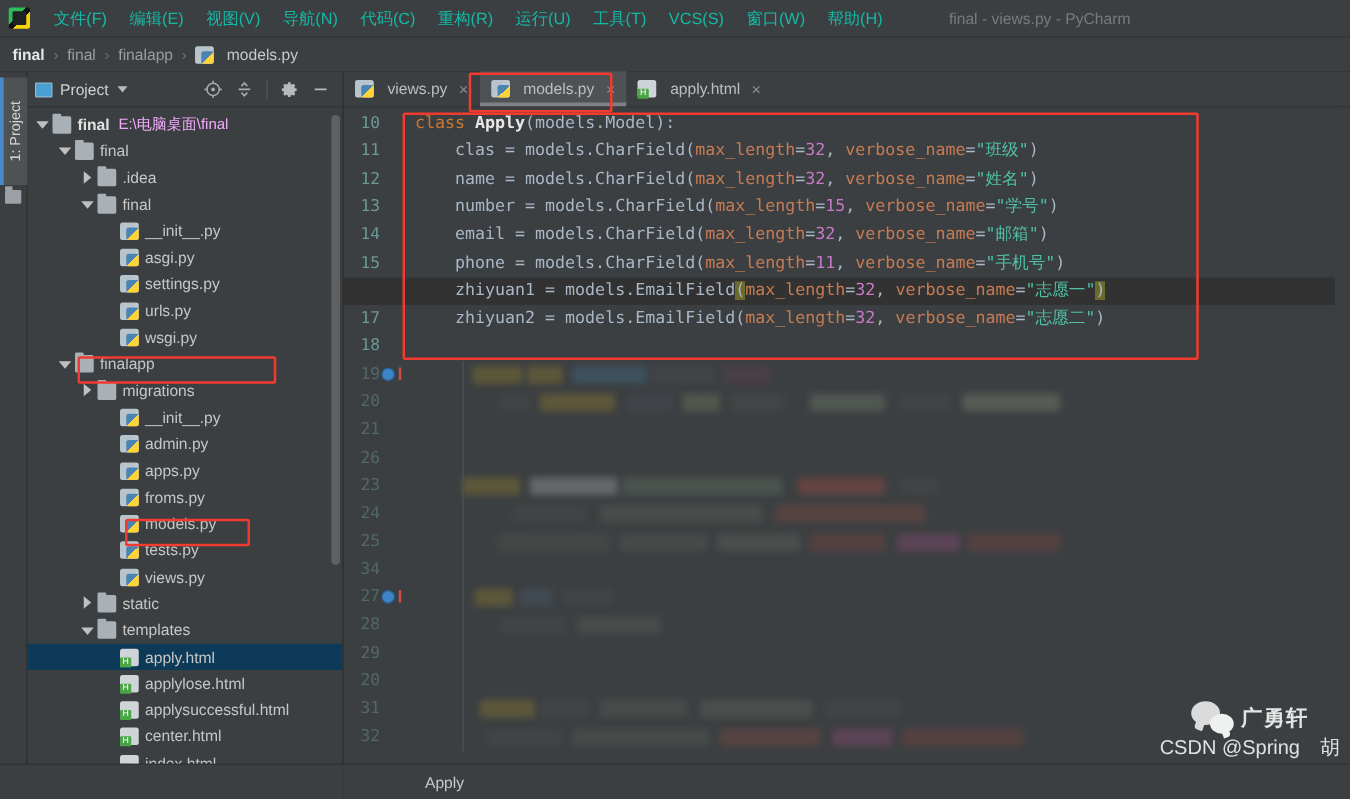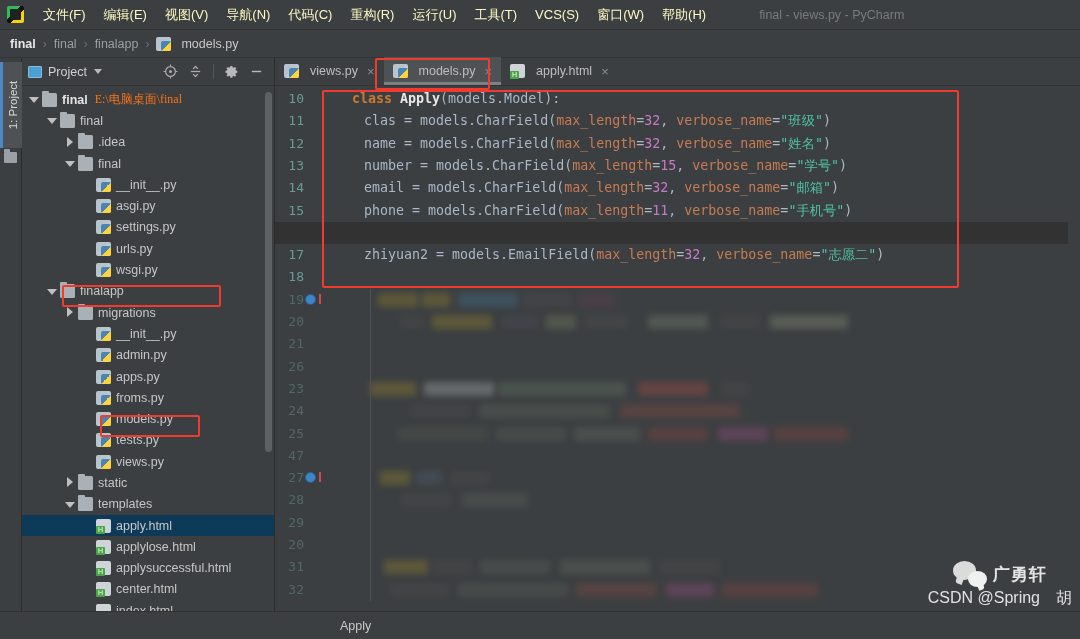--- a/index.html
+++ b/index.html
@@ -24,21 +24,21 @@
     border-radius: 2px;
     background: linear-gradient(135deg,#2fbd5a 0%, #2fbd5a 40%, #111 41%, #111 59%, #f5d40a 60%, #f5d40a 100%);
     position: relative;
     flex: 0 0 auto;
   }
   .app-logo::after{
     content:""; position:absolute; left:3px; top:3px; width:11px; height:11px;
     background:#1f2124; border-radius:1px;
   }
   .menu-item {
-    font-size: 13px; color: #fef9c3; padding: 2px 9px; white-space: nowrap;
+    font-size: 13px; color: #14b8a6; padding: 2px 9px; white-space: nowrap;
     line-height: 20px;
   }
   .win-title {
     margin-left: 44px; font-size: 12.5px; color: #787b7e; white-space: nowrap;
   }
 
   
   .breadcrumb {
     position: absolute; left: 0; top: 30px; width: 1080px; height: 28px;
     background: #3c3f41; display: flex; align-items: center;
@@ -138,21 +138,21 @@
     border-radius: 2px;
   }
   .ico.html { background:#cfd4d8; border-radius:2px; }
   .ico.html::after{
     content:"H"; position:absolute; left:0px; bottom:-1px; width:9px; height:8px;
     background:#4aa546; color:#fff; font-size:7px; line-height:8px; text-align:center;
     border-radius:1px; font-family:"Liberation Sans",sans-serif;
   }
   .row .label { color: #c6c6c6; }
   .row .label.bold { font-weight: bold; color:#e2e2e2; }
-  .row .path { color: #f97316; margin-left: 7px; font-size: 12px; font-family: Liberation Serif, serif;}
+  .row .path { color: #f0abfc; margin-left: 7px; font-size: 12px;}
 
   .pp-scroll {
     position: absolute; right: 2px; top: 34px; width: 7px; height: 360px;
     background: #5d6163; border-radius: 4px;
   }
 
   
   .tabsbar {
     position: absolute; left: 275px; top: 58px; width: 805px; height: 28px;
     background: #3c3f41; display: flex; align-items: flex-end;
@@ -184,21 +184,21 @@
     line-height: 22.3px; height: 22.3px;
   }
   .codeline {
     position: absolute; left: 0; height: 22.3px; line-height: 22.3px;
     font-family: "DejaVu Sans Mono", monospace; font-size: 13.3px;
     white-space: pre; color: #a9b7c6;
   }
   .hl-line {
     position: absolute; left: 0; width: 805px; height: 22.3px; background: #323232;
   }
-  .k { color: #cc7832; font-weight: bold; margin-left: 20px; }  
+  .k { color: #cc7832; font-weight: normal; }  
   .cls { color: #e8e8e8; font-weight: bold; }
   .fn { color: #a9b7c6; }
   .kw-arg { color: #c77b53; }
   .num { color: #c679c6; }
   .str { color: #4fc1a6; }
   .paren-hl { background: #6b6b2e; }
   .breakpoint-dot {
     position: absolute; width: 11px; height: 11px; border-radius: 50%;
     background: #3d85c6; border: 1px solid #2a5f8f;
   }
@@ -494,40 +494,41 @@
         <div class="lnum" style="top: 135.8px;">16</div>
         <div class="lnum" style="top: 158.1px;">17</div>
         <div class="lnum" style="top: 180.4px;">18</div>
         <div class="lnum" style="top: 202.7px; opacity: 0.45;">19</div>
         <div class="lnum" style="top: 225px; opacity: 0.45;">20</div>
         <div class="lnum" style="top: 247.3px; opacity: 0.45;">21</div>
         <div class="lnum" style="top: 269.6px; opacity: 0.45;">26</div>
         <div class="lnum" style="top: 291.9px; opacity: 0.45;">23</div>
         <div class="lnum" style="top: 314.2px; opacity: 0.45;">24</div>
         <div class="lnum" style="top: 336.5px; opacity: 0.45;">25</div>
-        <div class="lnum" style="top: 358.8px; opacity: 0.45;">47</div>
+        <div class="lnum" style="top: 358.8px; opacity: 0.45;">34</div>
         <div class="lnum" style="top: 381.1px; opacity: 0.45;">27</div>
         <div class="lnum" style="top: 403.4px; opacity: 0.45;">28</div>
         <div class="lnum" style="top: 425.7px; opacity: 0.45;">29</div>
         <div class="lnum" style="top: 448px; opacity: 0.45;">20</div>
         <div class="lnum" style="top: 470.3px; opacity: 0.45;">31</div>
         <div class="lnum" style="top: 492.6px; opacity: 0.45;">32</div>
         <div class="breakpoint-dot" style="left: 30px; top: 207.7px;"></div>
         <div class="redmark" style="left: 44px; top: 207.7px;"></div>
         <div class="breakpoint-dot" style="left: 30px; top: 386.1px;"></div>
         <div class="redmark" style="left: 44px; top: 386.1px;"></div>
       </div>
     <div class="code-area" id="codearea">
         <div class="hl-line" style="top: 135.8px; left: -55px;"></div>
         <div class="codeline" style="top: 2px; left: 2px;"><span class="k">class </span><span class="cls">Apply</span><span class="fn">(models.Model):</span></div>
         <div class="codeline" style="top: 24.3px; left: 2px;"><span class="fn">    clas = models.CharField(</span><span class="kw-arg">max_length</span><span class="fn">=</span><span class="num">32</span><span class="fn">, </span><span class="kw-arg">verbose_name</span><span class="fn">=</span><span class="str">"班级"</span><span class="fn">)</span></div>
         <div class="codeline" style="top: 46.6px; left: 2px;"><span class="fn">    name = models.CharField(</span><span class="kw-arg">max_length</span><span class="fn">=</span><span class="num">32</span><span class="fn">, </span><span class="kw-arg">verbose_name</span><span class="fn">=</span><span class="str">"姓名"</span><span class="fn">)</span></div>
         <div class="codeline" style="top: 68.9px; left: 2px;"><span class="fn">    number = models.CharField(</span><span class="kw-arg">max_length</span><span class="fn">=</span><span class="num">15</span><span class="fn">, </span><span class="kw-arg">verbose_name</span><span class="fn">=</span><span class="str">"学号"</span><span class="fn">)</span></div>
         <div class="codeline" style="top: 91.2px; left: 2px;"><span class="fn">    email = models.CharField(</span><span class="kw-arg">max_length</span><span class="fn">=</span><span class="num">32</span><span class="fn">, </span><span class="kw-arg">verbose_name</span><span class="fn">=</span><span class="str">"邮箱"</span><span class="fn">)</span></div>
         <div class="codeline" style="top: 113.5px; left: 2px;"><span class="fn">    phone = models.CharField(</span><span class="kw-arg">max_length</span><span class="fn">=</span><span class="num">11</span><span class="fn">, </span><span class="kw-arg">verbose_name</span><span class="fn">=</span><span class="str">"手机号"</span><span class="fn">)</span></div>
+        <div class="codeline" style="top: 135.8px; left: 2px;"><span class="fn">    zhiyuan1 = models.EmailField</span><span class="paren-hl">(</span><span class="kw-arg">max_length</span><span class="fn">=</span><span class="num">32</span><span class="fn">, </span><span class="kw-arg">verbose_name</span><span class="fn">=</span><span class="str">"志愿一"</span><span class="paren-hl">)</span></div>
         <div class="codeline" style="top: 158.1px; left: 2px;"><span class="fn">    zhiyuan2 = models.EmailField(</span><span class="kw-arg">max_length</span><span class="fn">=</span><span class="num">32</span><span class="fn">, </span><span class="kw-arg">verbose_name</span><span class="fn">=</span><span class="str">"志愿二"</span><span class="fn">)</span></div>
         <div class="blob" style="left: 48px; top: 206.7px; width: 40px; height: 14px; background: rgb(138, 122, 48);"></div>
         <div class="blob" style="left: 92px; top: 206.7px; width: 28px; height: 14px; background: rgb(138, 122, 48);"></div>
         <div class="blob" style="left: 128px; top: 206.7px; width: 60px; height: 14px; background: rgb(63, 107, 134);"></div>
         <div class="blob" style="left: 192px; top: 206.7px; width: 50px; height: 14px; background: rgb(74, 74, 82);"></div>
         <div class="blob" style="left: 248px; top: 206.7px; width: 38px; height: 14px; background: rgb(92, 64, 80);"></div>
         <div class="blob" style="left: 70px; top: 229px; width: 24px; height: 14px; background: rgb(74, 74, 74);"></div>
         <div class="blob" style="left: 102px; top: 229px; width: 60px; height: 14px; background: rgb(138, 122, 48);"></div>
         <div class="blob" style="left: 172px; top: 229px; width: 36px; height: 14px; background: rgb(74, 74, 88);"></div>
         <div class="blob" style="left: 216px; top: 229px; width: 30px; height: 14px; background: rgb(111, 122, 92);"></div>

